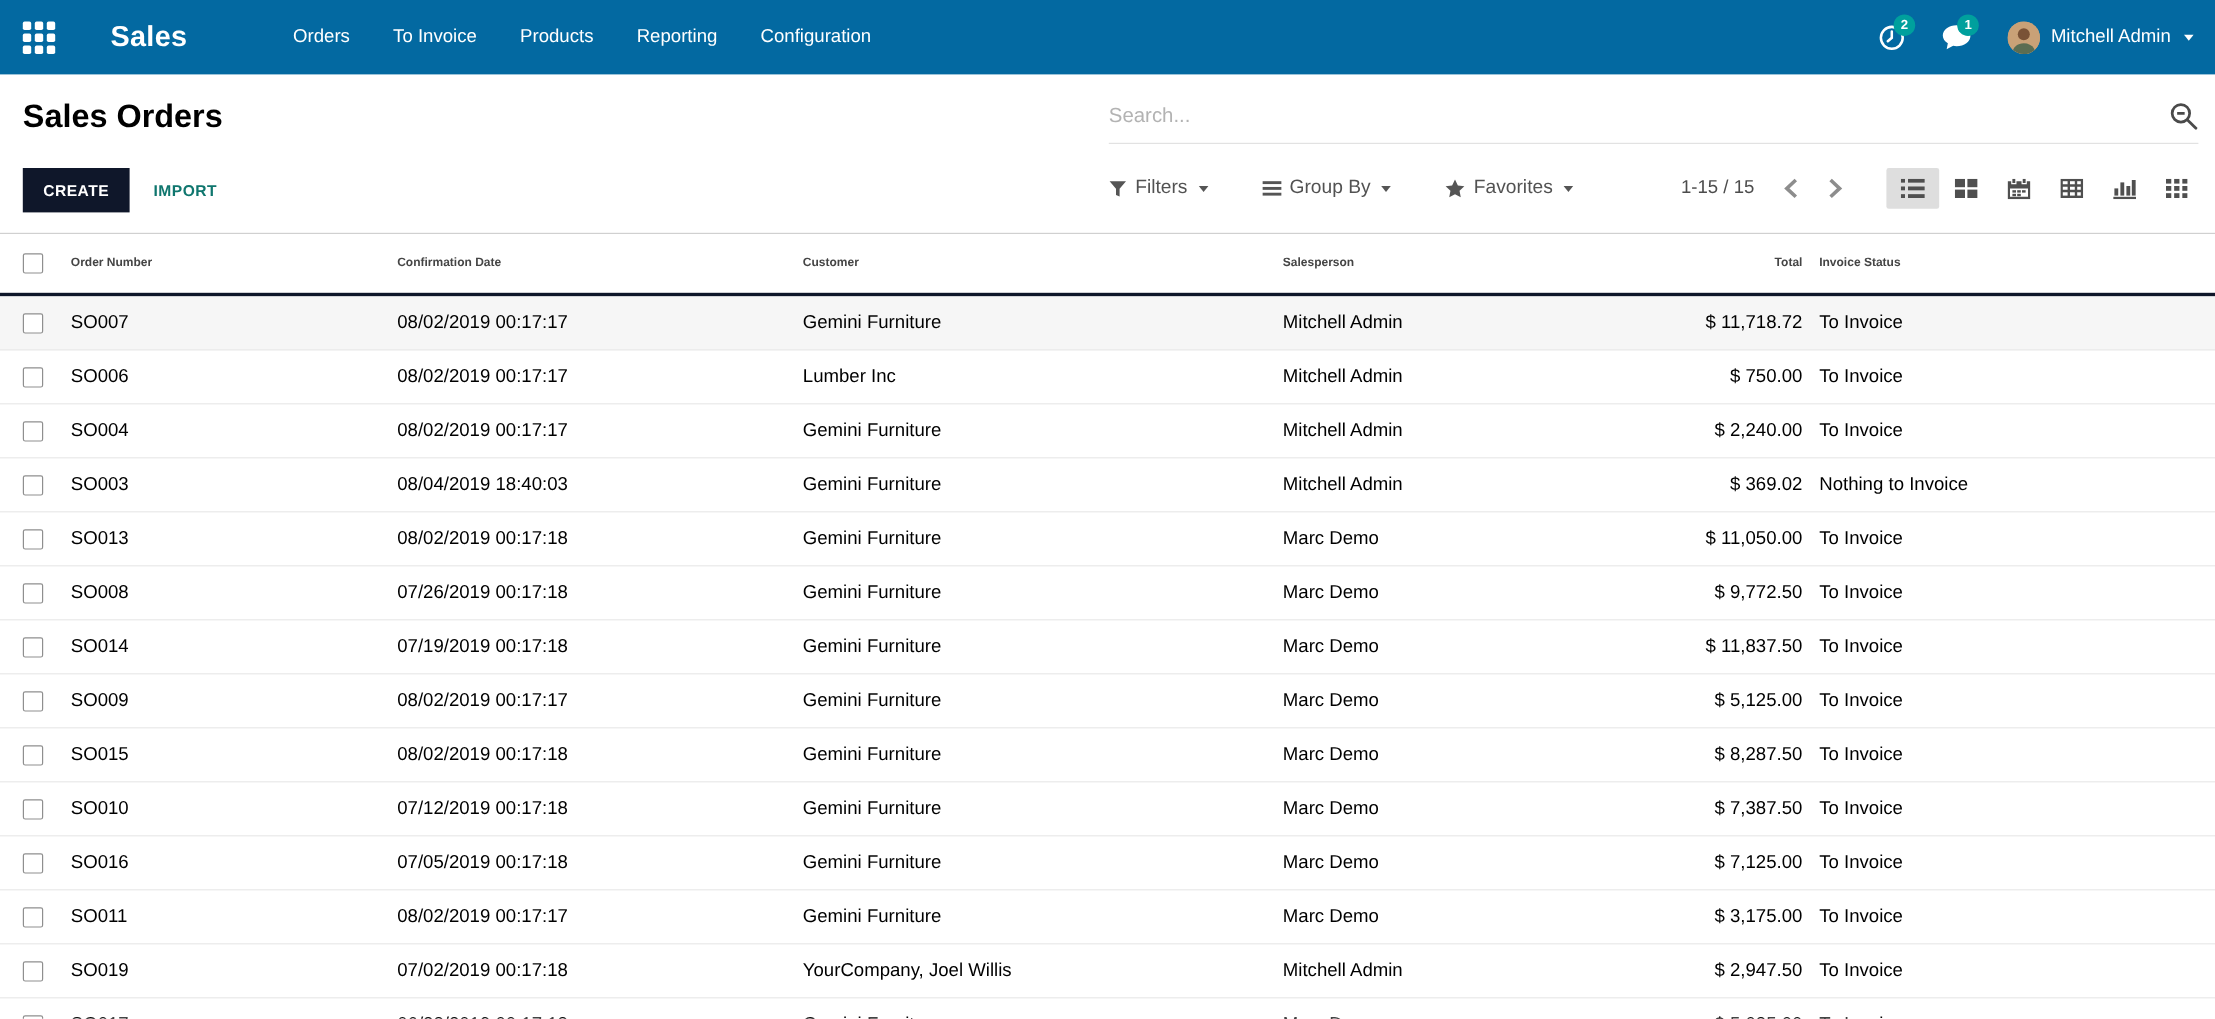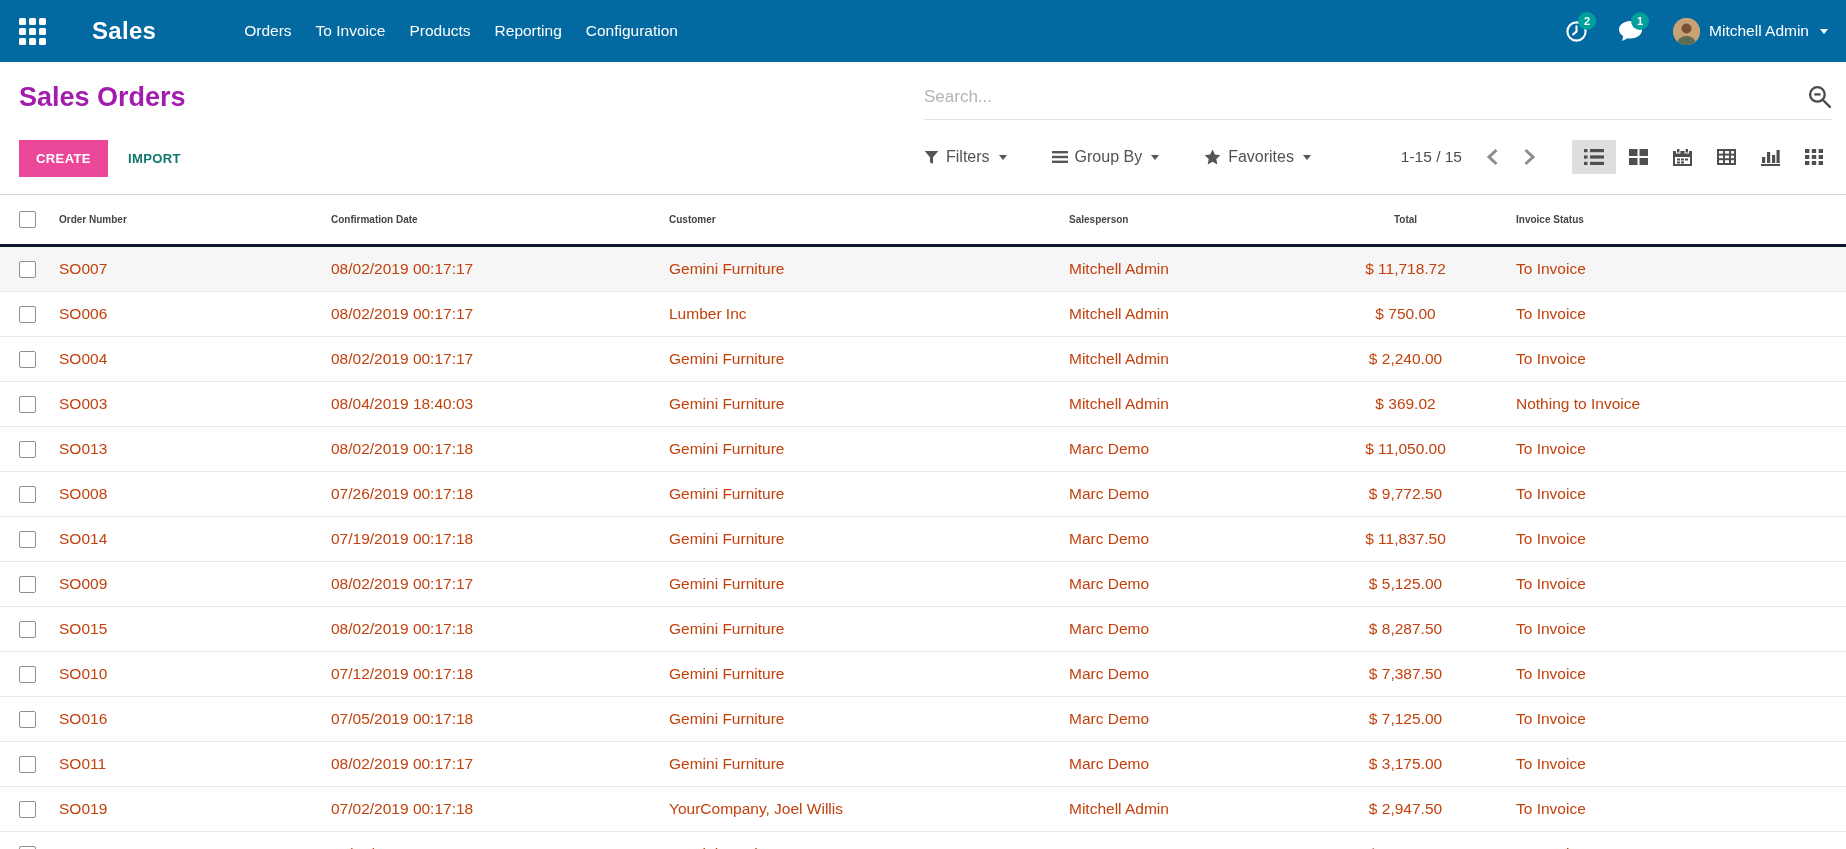--- a/index.html
+++ b/index.html
@@ -6,42 +6,42 @@
   html,body { width:1846px; height:849px; overflow:hidden; background:#fff;
               font-family:"Liberation Sans", sans-serif; }
 
   
   .topbar { height:62px; background:#0369a1; display:flex; align-items:center;
             color:#fff; padding-right:18px; }
   .apps-btn { width:64px; height:62px; display:flex; align-items:center; justify-content:center; cursor:pointer; }
   .grid-icon { display:grid; grid-template-columns:repeat(3,7px); grid-gap:3px; }
   .grid-icon i { width:7px; height:7px; background:#fff; border-radius:1.5px; display:block; }
   .brand { font-size:24px; font-weight:bold; margin:0 88px 0 28px; letter-spacing:.3px; }
-  .menu { display:flex; align-items:flex-start; gap:24px; font-size:15.5px; }
+  .menu { display:flex; align-items:flex-start; gap:36px; font-size:15.5px; }
   .menu span { cursor:pointer; }
   .topbar-right { margin-left:auto; display:flex; align-items:center; gap:30px; }
   .icon-wrap { position:relative; cursor:pointer; display:flex; align-items:center; }
   .badge { position:absolute; top:-8px; left:13px; min-width:18px; height:18px; padding:0 4px;
            background:#00A09D; border-radius:10px; color:#fff; font-size:11px; font-weight:bold;
            display:flex; align-items:center; justify-content:center; }
   .user { display:flex; align-items:center; gap:9px; font-size:15.5px; cursor:pointer; }
   .avatar { width:27px; height:27px; border-radius:50%; overflow:hidden; background:#c9a177; flex:none; }
   .caret-w { width:0; height:0; border-left:4.5px solid transparent; border-right:4.5px solid transparent;
              border-top:5px solid #fff; margin-left:2px; }
 
   
   .control-panel { position:relative; height:132px; }
-  .cp-title { position:absolute; left:19px; top:20px; font-size:27px; color:#a21caf; }
+  .cp-title { position:absolute; left:19px; top:20px; font-size:27px; color:#000000; }
   .cp-search { position:absolute; left:924px; right:14px; top:12px; height:46px;
                border-bottom:1px solid #e2e2e2; display:flex; align-items:center; }
   .cp-search input { flex:1; border:none; outline:none; font-size:17px; color:#4c4c4c;
                      font-family:"Liberation Sans", sans-serif; background:transparent; }
   .cp-search input::placeholder { color:#b3b3b3; }
   .cp-buttons { position:absolute; left:19px; top:78px; display:flex; align-items:center; gap:20px; }
-  .btn-create { background:#ec4899; color:#fff; border:none; font-size:13px; font-weight:bold;
+  .btn-create { background:#0f172a; color:#fff; border:none; font-size:13px; font-weight:bold;
                 padding:11px 17px; letter-spacing:.4px; cursor:pointer; font-family:"Liberation Sans", sans-serif; }
   .btn-import { background:none; border:none; color:#0f766e; font-size:13px; font-weight:bold;
                 letter-spacing:.4px; cursor:pointer; font-family:"Liberation Sans", sans-serif; }
   .cp-right { position:absolute; left:924px; right:10px; top:64px; height:62px;
               display:flex; align-items:center; }
   .dd-group { display:flex; align-items:center; gap:45px; }
   .dd { display:flex; align-items:center; gap:7px; font-size:16px; font-weight:500; color:#525252; cursor:pointer; }
   .caret-g { width:0; height:0; border-left:4.5px solid transparent; border-right:4.5px solid transparent;
              border-top:5px solid #555; margin-left:2px; }
   .pager { margin-left:auto; display:flex; align-items:center; gap:24px; }
@@ -49,26 +49,26 @@
   .chev { cursor:pointer; display:flex; align-items:center; }
   .switcher { display:flex; margin-left:36px; }
   .sw-btn { width:44px; height:34px; display:flex; align-items:center; justify-content:center;
             color:#4f4f4f; cursor:pointer; border-radius:2px; }
   .sw-btn.active { background:#dedede; }
 
   
   .t-grid { display:grid; grid-template-columns:59px 272px 338px 400px 240px 201px auto; align-items:center; }
   .t-header { height:53px; border-top:1px solid #d0d0d0; border-bottom:3px solid #0f172a;
               font-size:10px; font-weight:bold; color:#454545; }
-  .t-row { height:45px; border-bottom:1px solid #e9e9e9; font-size:15.5px; color:#c2410c; cursor:pointer; }
+  .t-row { height:45px; border-bottom:1px solid #e9e9e9; font-size:15.5px; color:#000000; cursor:pointer; }
   .t-row:first-child { background:#f6f6f6; }
   .cell-check { padding-left:19px; display:flex; align-items:center; }
   .checkbox { width:17px; height:17px; border:1px solid #8f8f8f; border-radius:2px; background:#fff;
               display:inline-block; cursor:pointer; }
-  .cell-total { text-align:center; padding-right:8px; }
+  .cell-total { text-align:right; padding-right:8px; }
   .cell-status { padding-left:6px; }
   svg { display:block; }
 </style>
 </head>
 <body>
 
 <header class="topbar">
   <div class="apps-btn">
     <span class="grid-icon">
       <i></i>

